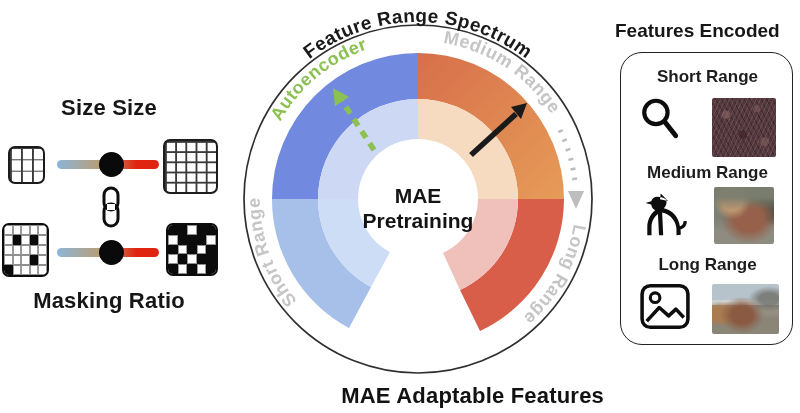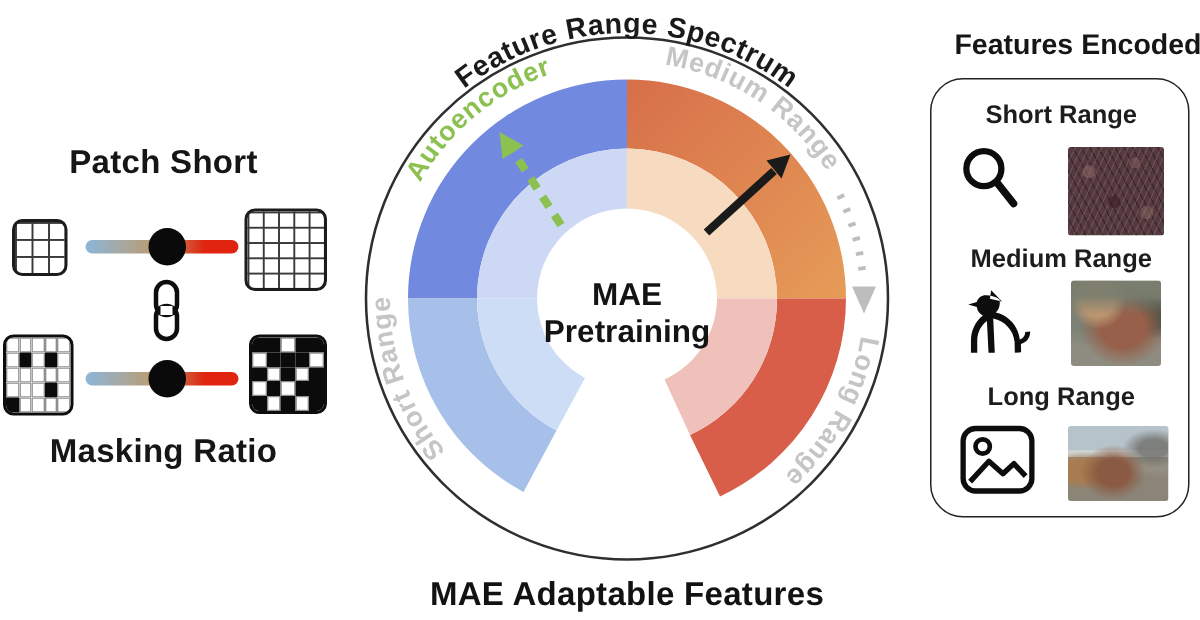--- a/index.html
+++ b/index.html
@@ -16,23 +16,23 @@
     border:2.2px solid #0d0d0d;border-radius:7px;overflow:hidden;background:#fff;}
   .mcell{box-shadow:inset 0 0 0 .9px #8f8f8f;}
   .mcell.on{background:#0b0b0b;box-shadow:none;}
   .track{height:9px;border-radius:5px;}
   .knob{width:25px;height:25px;border-radius:50%;background:#0a0a0a;}
   
   text{font-family:"Liberation Sans",sans-serif;}
   .t-outer{font-size:19px;font-weight:700;letter-spacing:.4px;fill:#1a1a1a;}
   .t-seg{font-size:18px;font-weight:700;letter-spacing:.5px;}
   .t-center{font-size:21px;font-weight:700;fill:#141414;}
-  .caption{font-weight:800;font-size:22px;color:#121212;text-align:center;letter-spacing:.2px;}
+  .caption{font-weight:800;font-size:22px;color:#121212;text-align:right;letter-spacing:.2px;}
   
-  .feat-title{font-weight:800;font-size:19px;color:#161616;text-align:right;}
+  .feat-title{font-weight:800;font-size:19px;color:#161616;text-align:left;}
   .feat-box{box-sizing:border-box;border:1.7px solid #222;border-radius:22px;background:#fff;}
   .feat-label{font-weight:700;font-size:17px;color:#1d1d1d;text-align:center;}
   .thumb{border-radius:2px;}
   .thumb-short{background-color:#55393e;
     background-image:
       radial-gradient(circle at 22% 28%,rgba(150,110,110,.5) 0 6%,transparent 7%),
       radial-gradient(circle at 70% 18%,rgba(140,100,100,.45) 0 5%,transparent 6%),
       radial-gradient(circle at 48% 62%,rgba(60,30,35,.6) 0 8%,transparent 9%),
       radial-gradient(circle at 82% 74%,rgba(150,115,110,.4) 0 6%,transparent 7%),
       repeating-linear-gradient(115deg,rgba(255,255,255,.10) 0 1px,transparent 1px 4px),
@@ -47,21 +47,21 @@
   .thumb-long{background-color:#8b8578;
     background-image:
       radial-gradient(ellipse at 45% 62%,#8a5a43 0 20%,rgba(138,90,67,.5) 30%,transparent 42%),
       radial-gradient(ellipse at 15% 60%,#a87c50 0 16%,transparent 30%),
       radial-gradient(ellipse at 85% 30%,rgba(110,110,105,.8) 0 12%,transparent 26%),
       linear-gradient(180deg,#b7c3cb 0 32%,#ccd2d2 32% 42%,rgba(154,149,138,.6) 42% 58%,transparent 70%);}
 </style>
 </head>
 <body>
 
-<div class="abs side-title" style="left:18px;top:95px;width:182px;">Patch Short</div>
+<div class="abs side-title" style="left:18px;top:95px;width:182px;">Size Size</div>
 
 <div class="abs pgrid g3" style="left:8px;top:146px;width:37px;height:38px;"></div>
 
 <div class="abs track" style="left: 57px; top: 160px; width: 102px; background: linear-gradient(90deg, rgb(140, 182, 218) 0%, rgb(191, 154, 104) 48%, rgb(224, 36, 15) 78%, rgb(224, 36, 15) 100%);"></div>
 <div class="abs knob" style="left:99px;top:152px;"></div>
 
 <div class="abs pgrid g5" style="left:163px;top:139px;width:55px;height:55px;"></div>
 
 <svg class="abs" style="left:100px;top:186px;" width="22" height="42" viewBox="0 0 22 42">
   <rect x="4" y="2" width="14" height="22" rx="7" fill="none" stroke="#0d0d0d" stroke-width="3"></rect>

